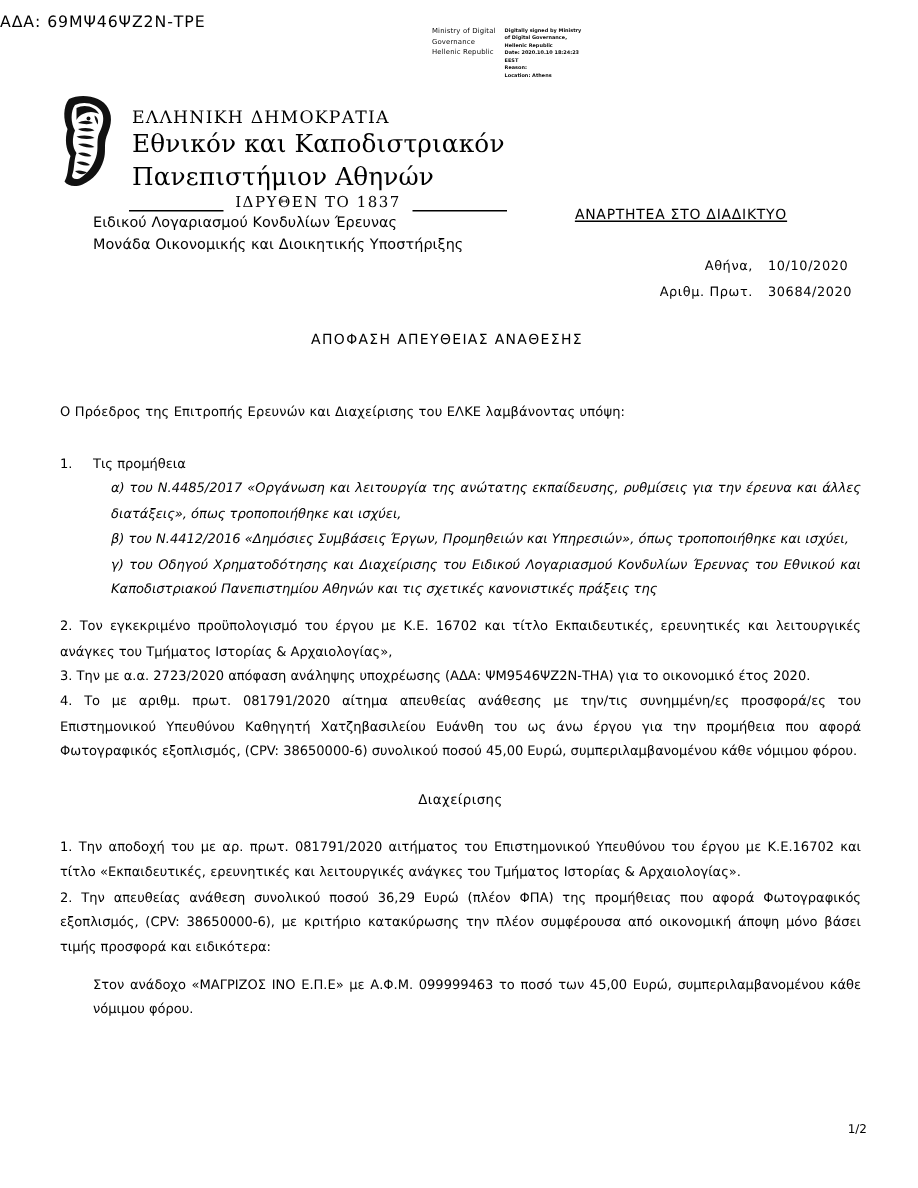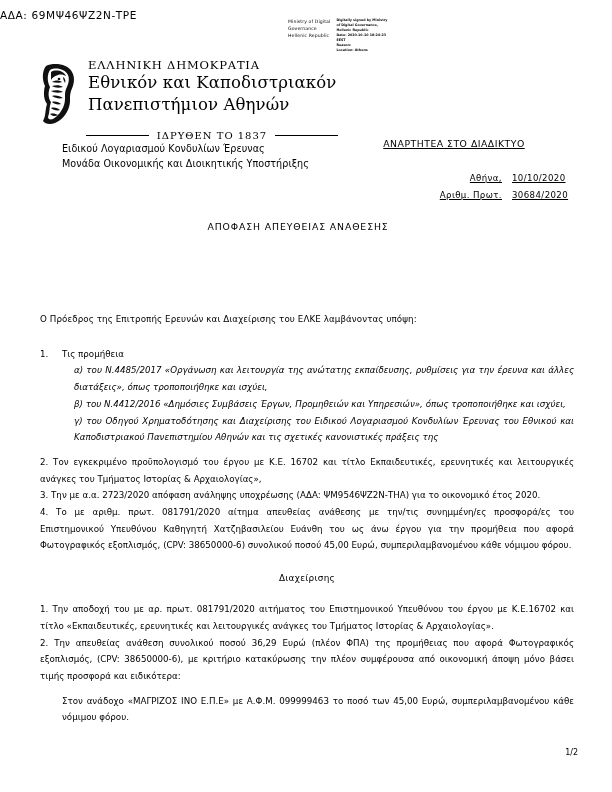--- a/index.html
+++ b/index.html
@@ -59,21 +59,21 @@
 
   
   .letterhead {
     position: absolute;
     top: 58px;
     left: 38px;
     width: 340px;
   }
   .lh-row {
     display: flex;
-    align-items: flex-start;
+    align-items: flex-end;
   }
   .emblem {
     width: 44px;
     height: 68px;
     flex: 0 0 44px;
     margin-top: 2px;
   }
   .lh-text {
     padding-left: 6px;
     padding-top: 0px;
@@ -89,21 +89,21 @@
     font-family: "DejaVu Serif", serif;
     font-size: 16.5px;
     line-height: 1.3;
     white-space: nowrap;
     letter-spacing: 0.1px;
   }
   .founded {
     margin-top: 2px;
     margin-left: 48px;
     display: flex;
-    align-items: center;
+    align-items: flex-end;
     gap: 8px;
     width: 252px;
   }
   .founded .rule {
     flex: 1 1 auto;
     height: 1px;
     background: #000;
   }
   .founded .txt {
     font-family: "DejaVu Serif", serif;
@@ -133,21 +133,20 @@
     letter-spacing: 0.5px;
     text-decoration: underline;
   }
   .meta {
     position: absolute;
     top: 170px;
     left: 330px;
     width: 248px;
     font-size: 8.6px;
     line-height: 1.95;
-    text-decoration: underline;
   }
   .meta-row {
     display: flex;
     justify-content: flex-end;
     gap: 10px;
     letter-spacing: 0.4px;
   }
   .meta-row .lbl { white-space: nowrap; }
   .meta-row .val { white-space: nowrap; min-width: 66px; }
 
@@ -164,21 +163,21 @@
 
   
   .body {
     position: absolute;
     top: 267px;
     left: 40px;
     width: 534px;
     font-size: 8.7px;
     line-height: 1.92;
   }
-  .intro { margin-bottom: 18px; letter-spacing: 0.1px; margin-top: 44px; }
+  .intro { margin-bottom: 18px; letter-spacing: 0.1px; }
 
   .item {
     display: flex;
     align-items: flex-start;
     margin-bottom: 0px;
   }
   .item .num {
     flex: 0 0 22px;
     white-space: nowrap;
   }

